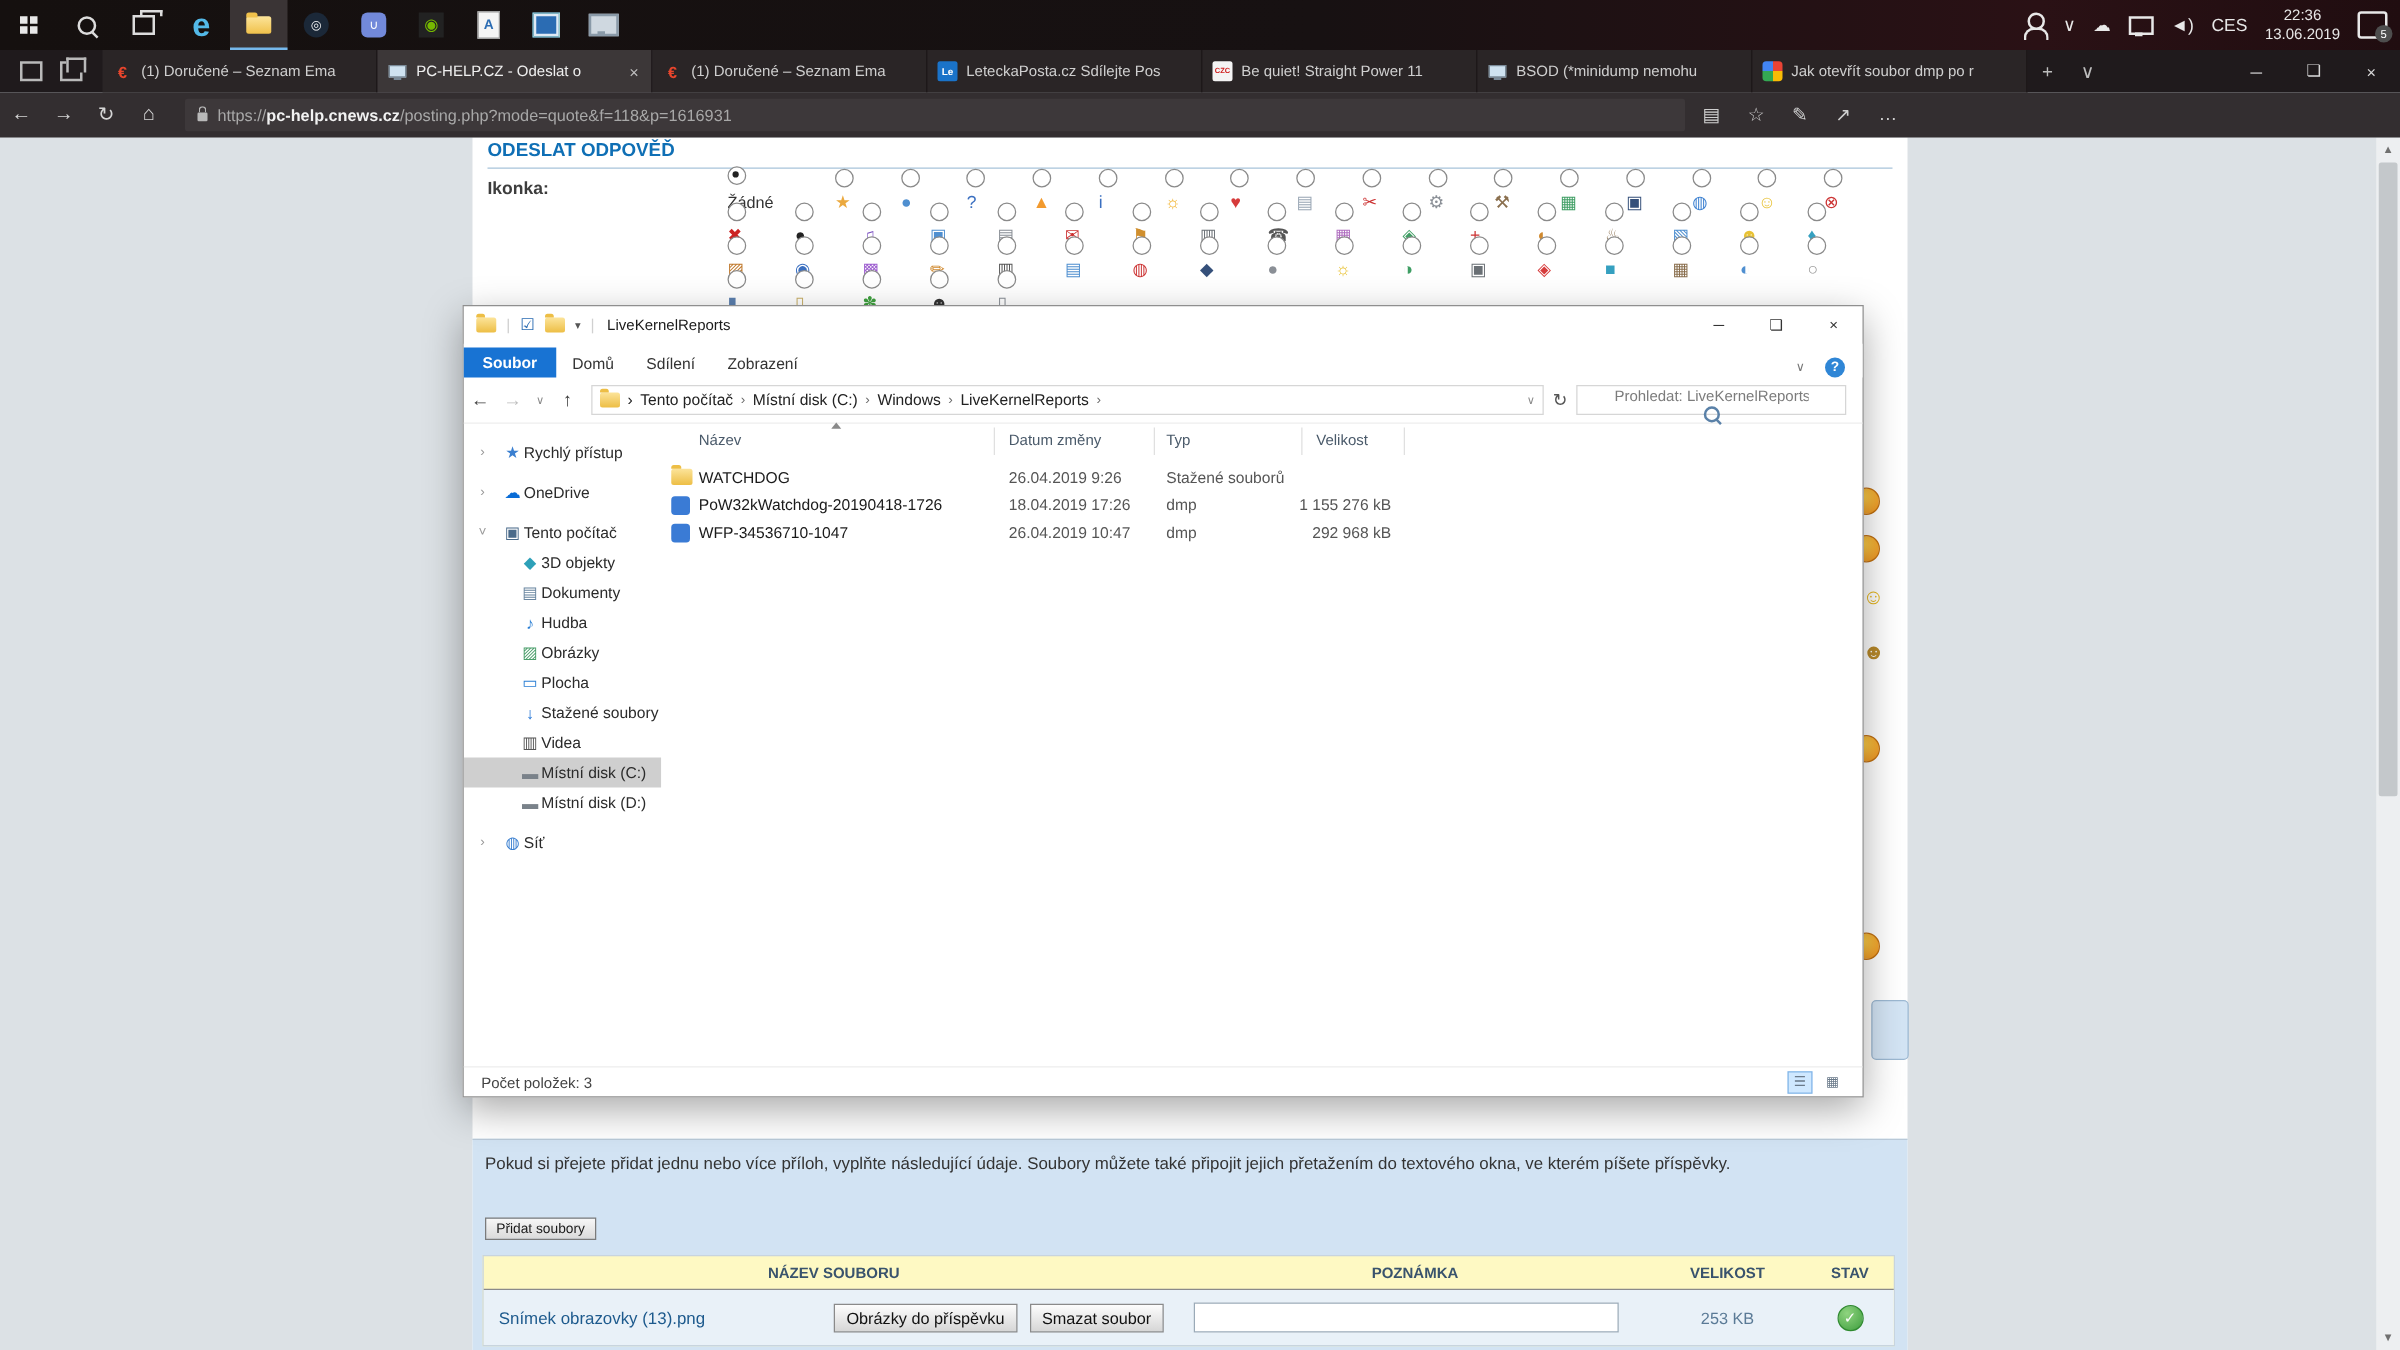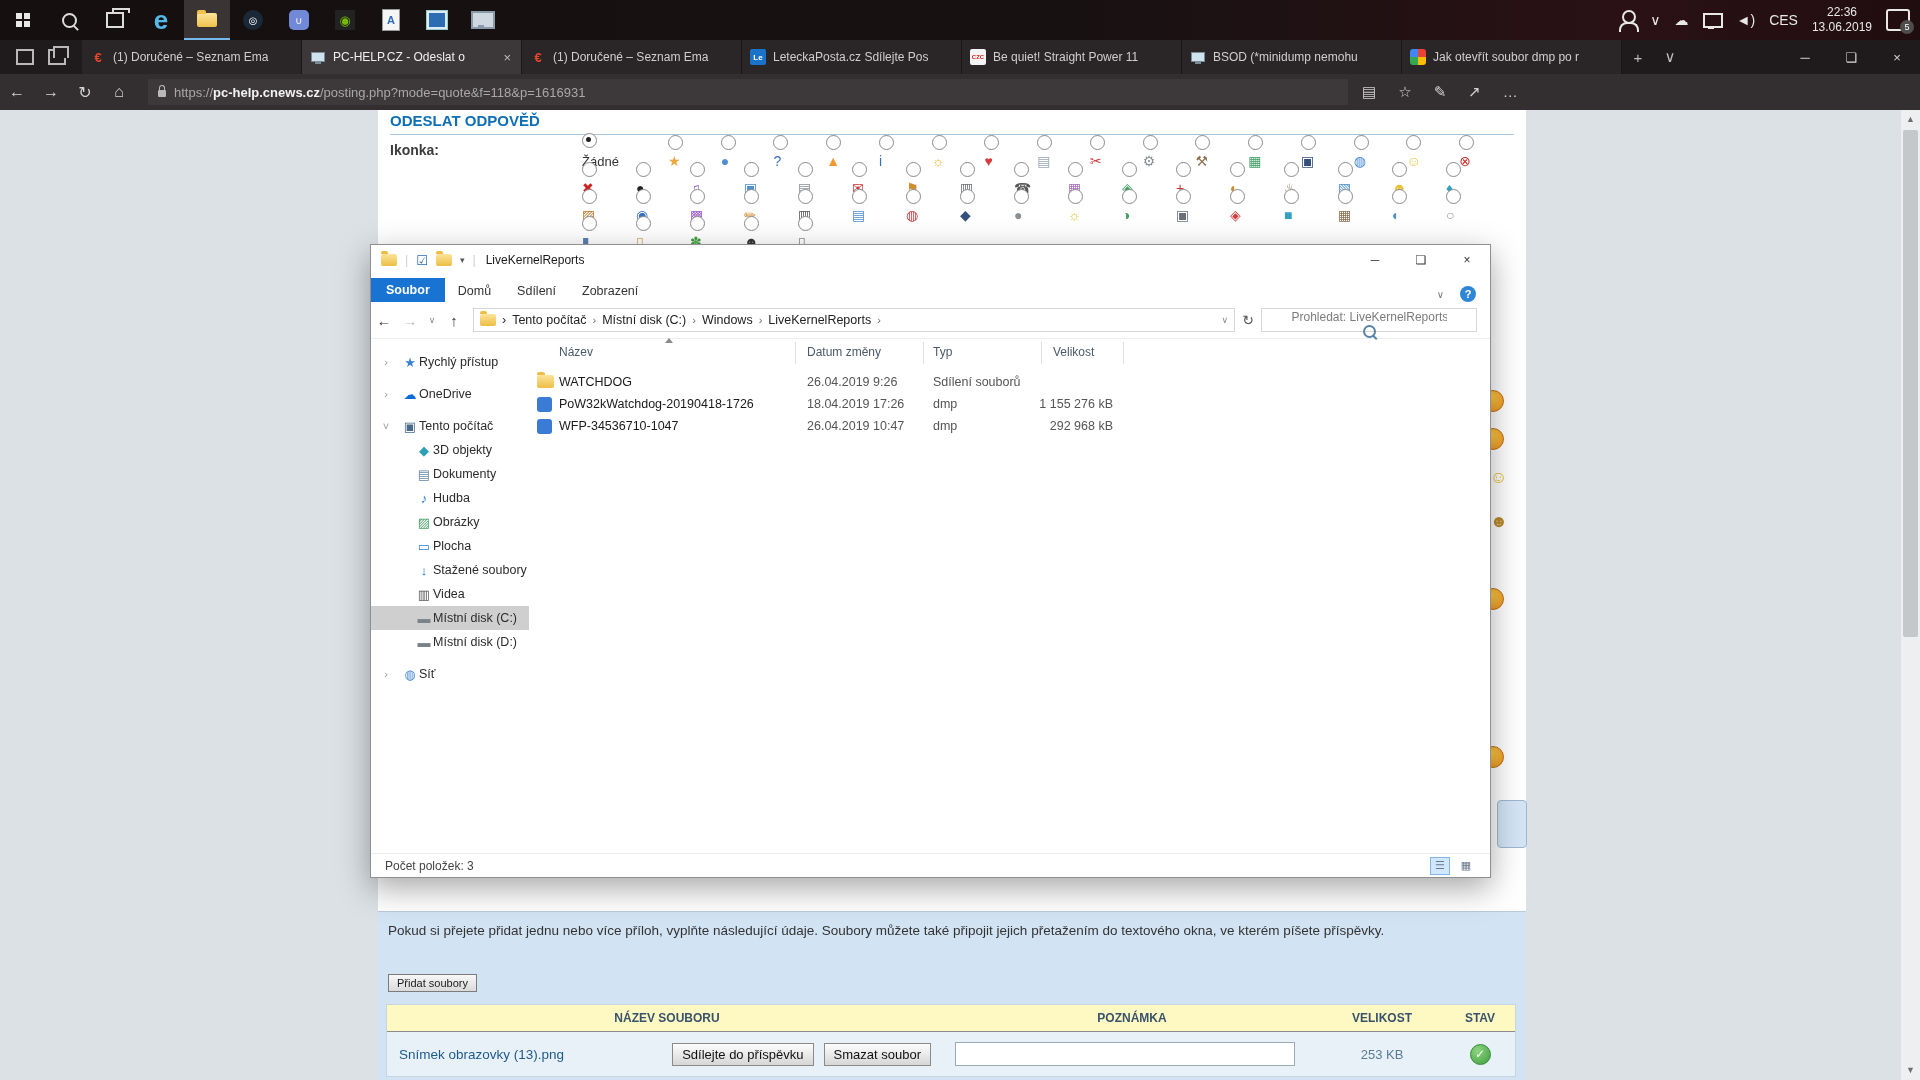--- a/index.html
+++ b/index.html
@@ -622,21 +622,21 @@
       <div class="attach-table">
         <div class="at-head">
           <span>NÁZEV SOUBORU</span>
           <span>POZNÁMKA</span>
           <span>VELIKOST</span>
           <span>STAV</span>
         </div>
         <div class="at-row">
           <div class="at-c1">
             <span class="filelink">Snímek obrazovky (13).png</span>
-            <button class="formbtn">Sdílejte do příspěvku</button>
+            <button class="formbtn">Obrázky do příspěvku</button>
             <button class="formbtn" style="margin-right:16px;">Smazat soubor</button>
           </div>
           <div><input class="noteinput" value="" style=""></div>
           <div class="sizecell">253 KB</div>
           <div class="statcell">
               <span class="chk">✓</span>
             </div>
         </div>
       </div>
     </div>
@@ -810,21 +810,21 @@
           <span class="vline" style="left:394px;"></span>
           <span class="vline" style="left:512px;"></span>
           <span class="vline" style="left:594px;"></span>
         </div>
         <div class="rows">
 
             <div class="frow">
               <span class="ficon ic-folder"></span>
               <span class="fname">WATCHDOG</span>
               <span class="fdate">26.04.2019 9:26</span>
-              <span class="ftype">Sdílení souborů</span>
+              <span class="ftype">Stažené souborů</span>
               <span class="fsize"></span>
             </div>
 
             <div class="frow">
               <span class="ficon ic-dmp"></span>
               <span class="fname">PoW32kWatchdog-20190418-1726</span>
               <span class="fdate">18.04.2019 17:26</span>
               <span class="ftype">dmp</span>
               <span class="fsize">1 155 276 kB</span>
             </div>

